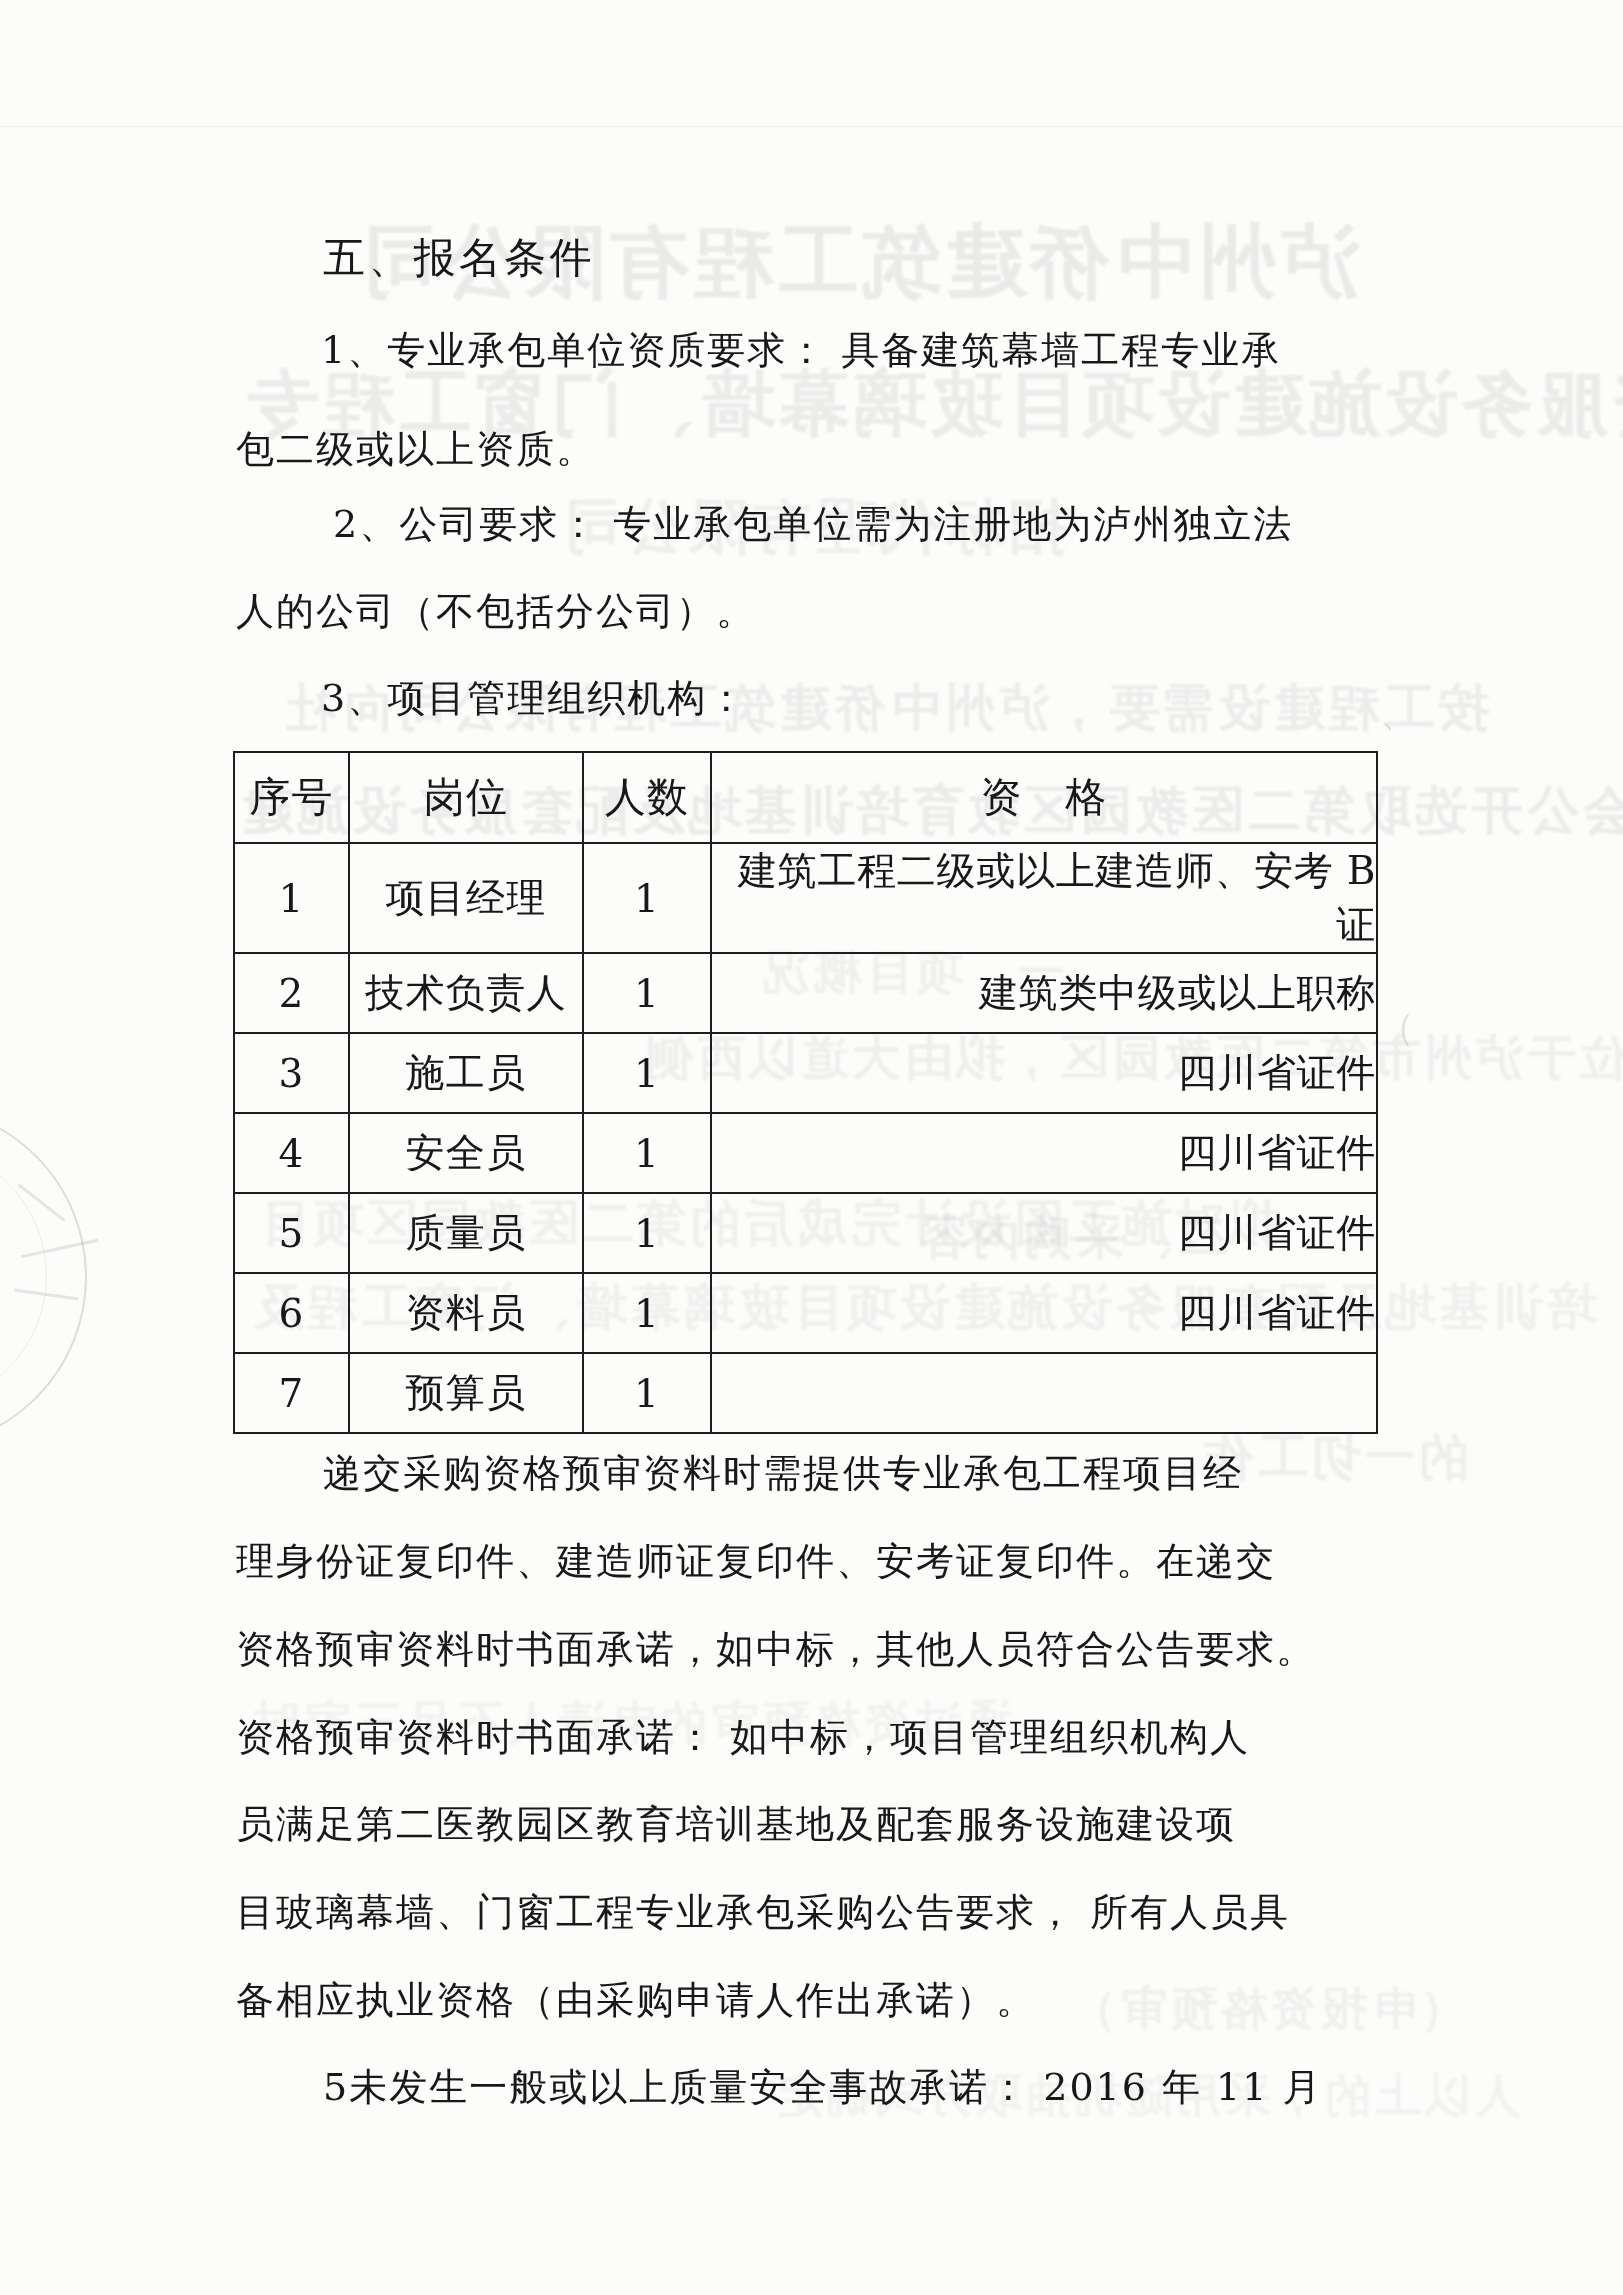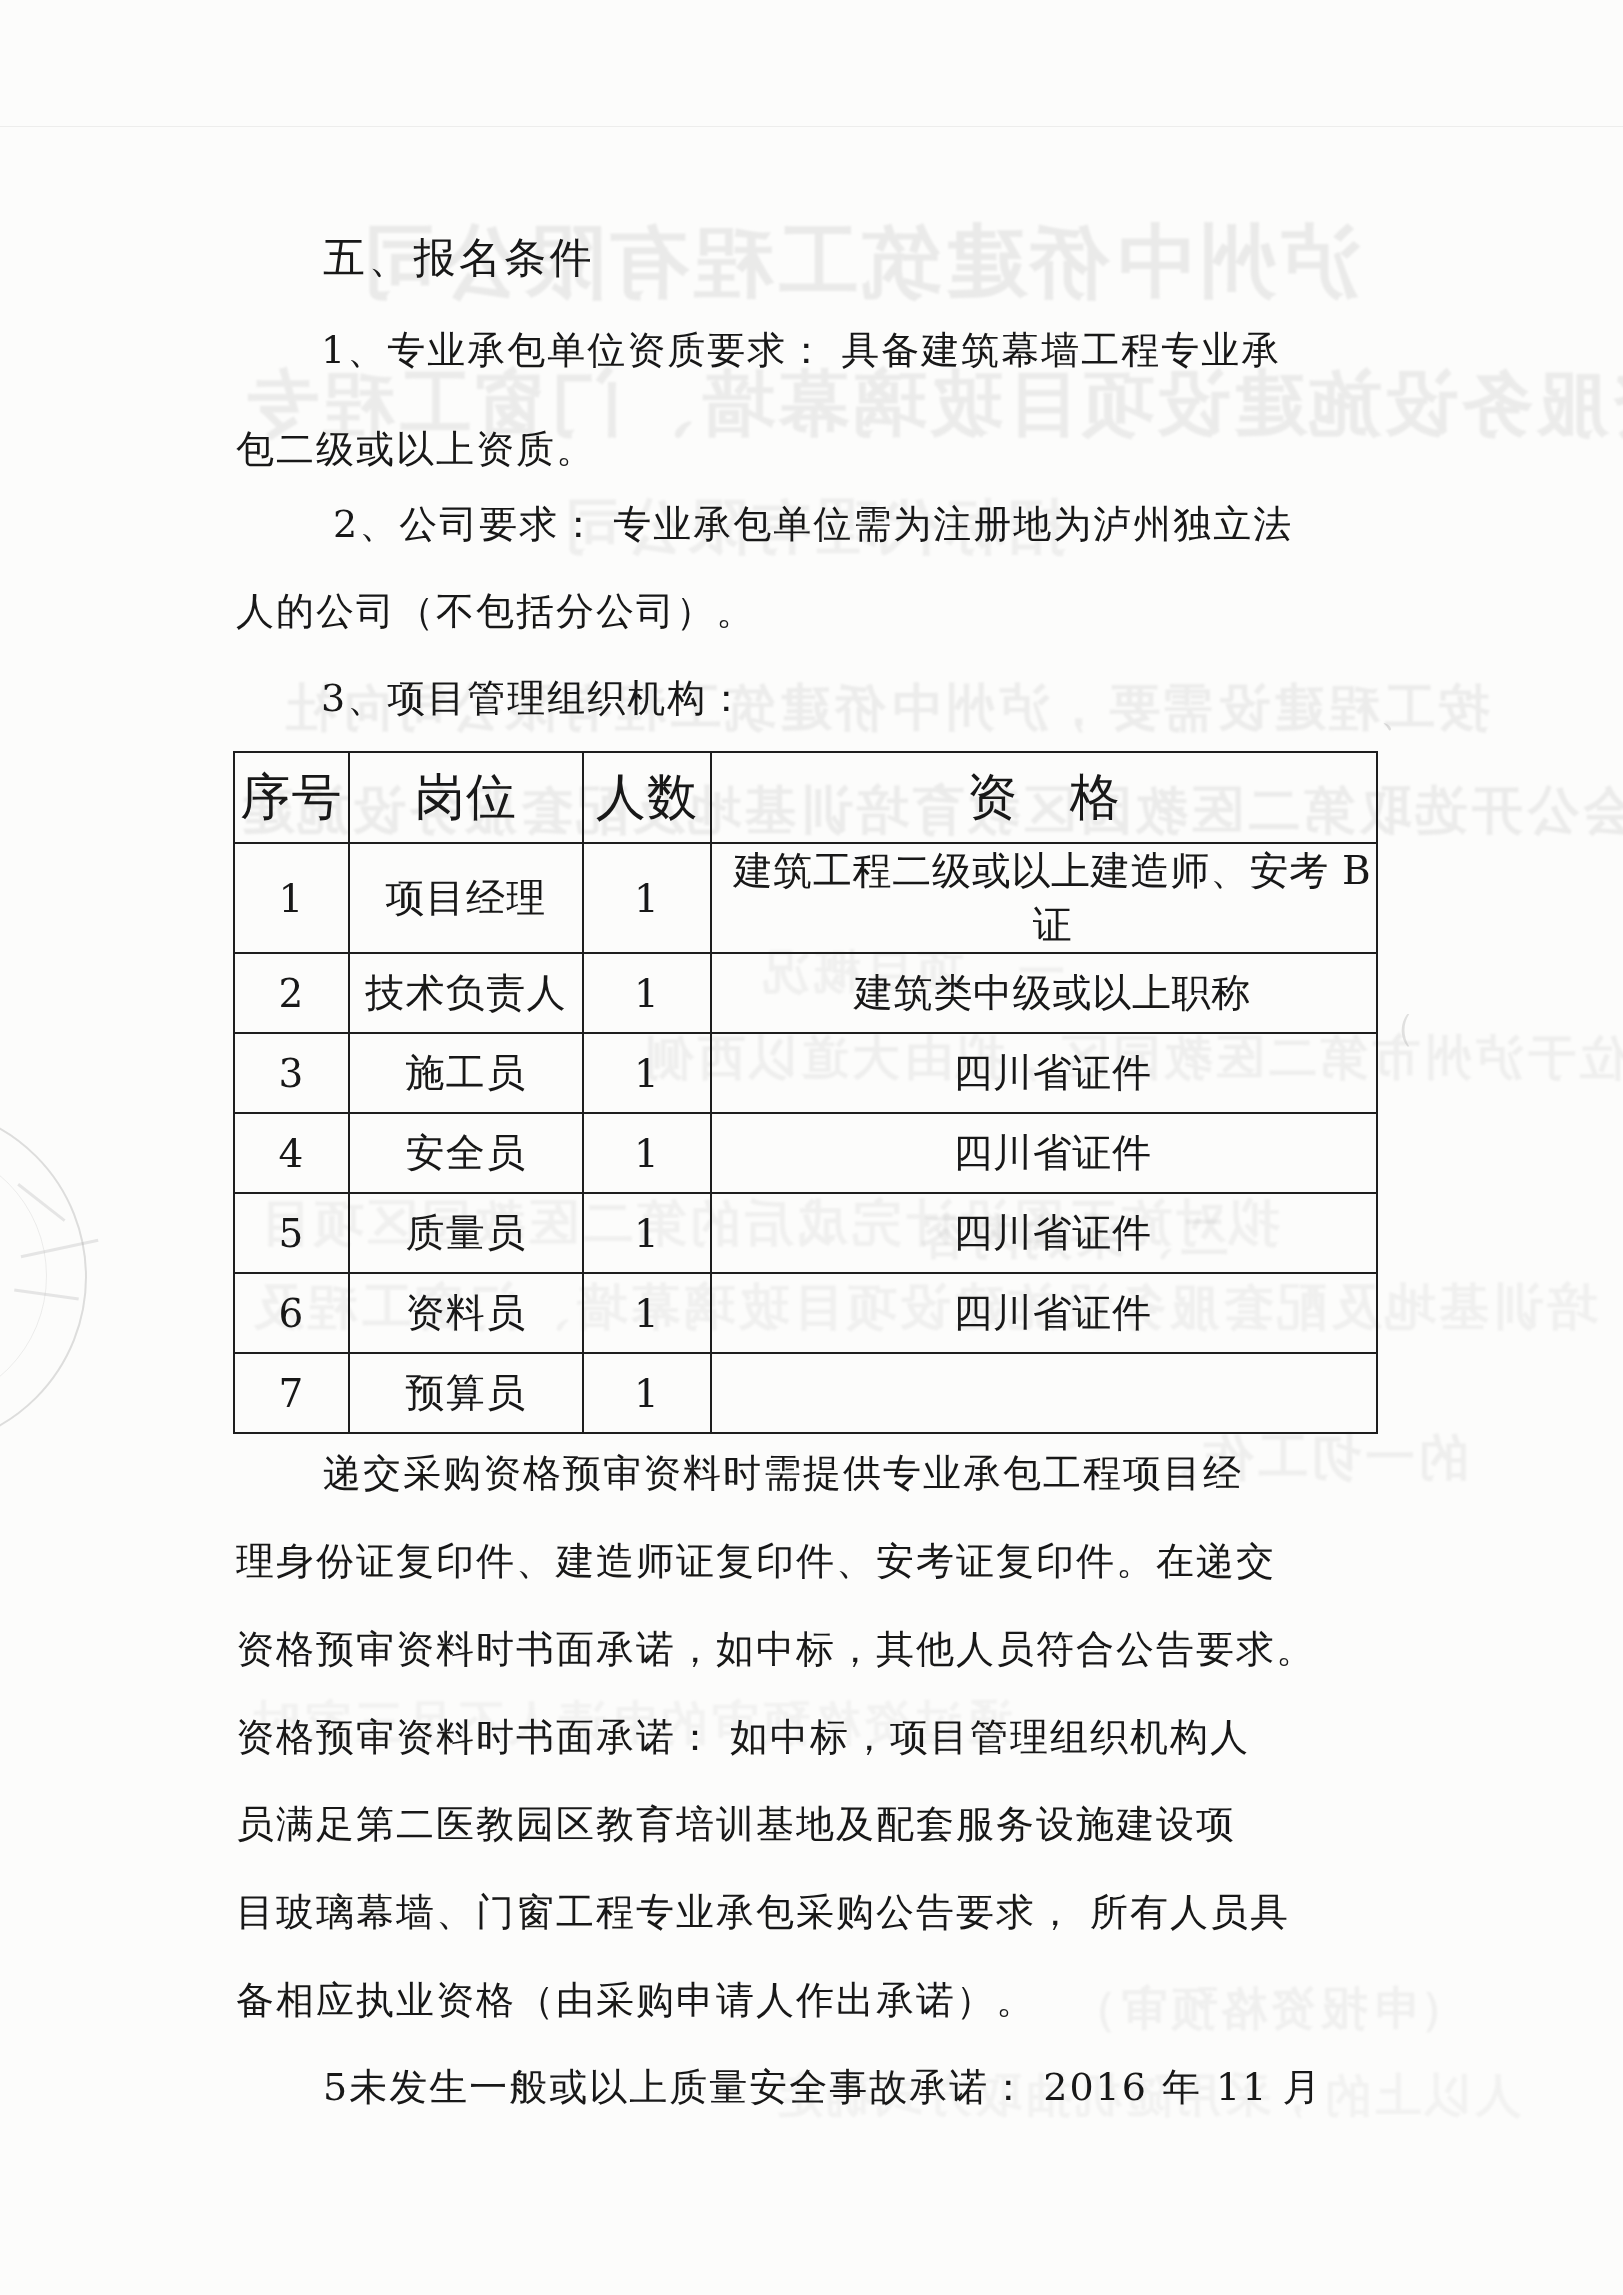--- a/index.html
+++ b/index.html
@@ -73,23 +73,23 @@
     border-top-width:2.6px;border-bottom-width:2.6px;
     font-weight:normal;
     font-size:39px;
     color:#181818;
     text-align:center;
     vertical-align:middle;
     letter-spacing:1.3px;
     padding:0;
     overflow:hidden;
   }
-  table.org th{height:89px;font-size:50px;}
+  table.org th{height:89px;font-size:41px;}
   table.org td{height:78px;}
-  table.org td.qual{text-align:center;padding-left:17px;letter-spacing:0.7px;margin-left:18px;}
+  table.org td.qual{text-align:right;padding-left:17px;letter-spacing:0.7px;margin-left:18px;}
 </style>
 </head>
 <body>
 
 <div class="page">
 
   <div class="artifact-line"></div>
 
   <div class="stamp"></div>
   <div class="stamp-inner"></div>

